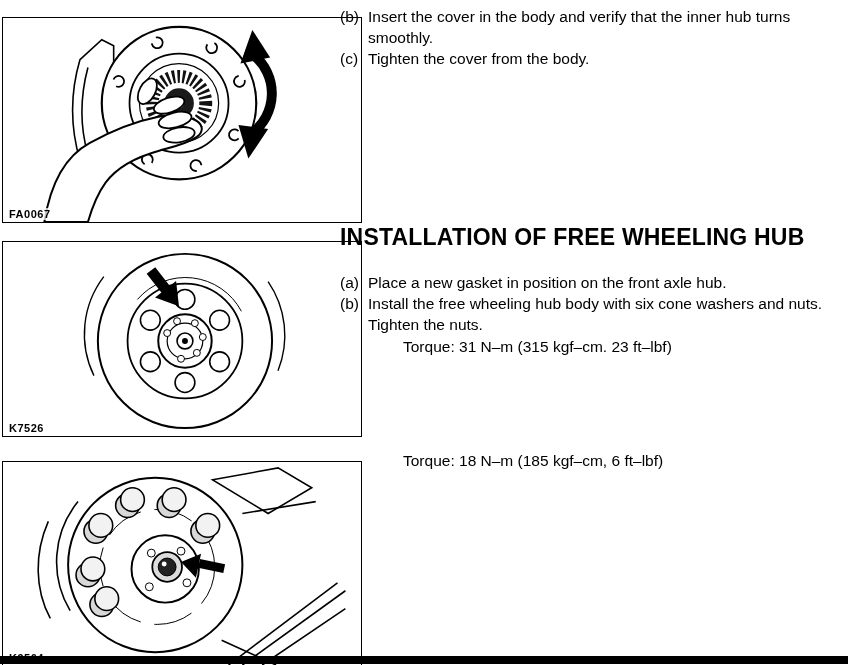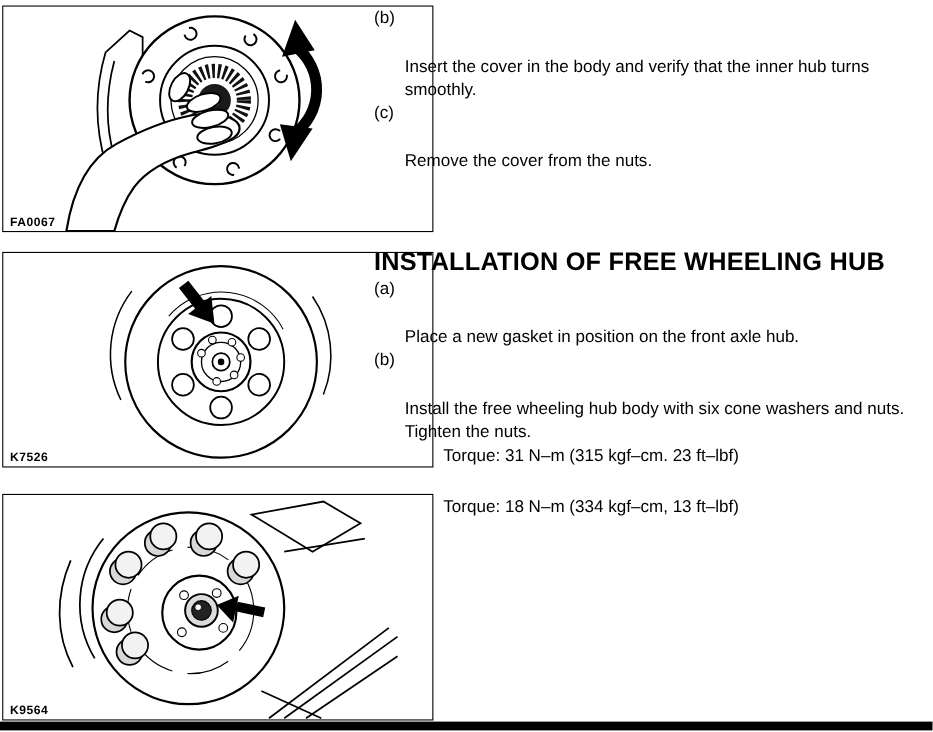--- a/index.html
+++ b/index.html
@@ -5,42 +5,42 @@
   * { margin:0; padding:0; box-sizing:border-box; }
   html,body { background:#fff; }
   body {
     width:848px; height:665px;
     font-family:"Liberation Sans", sans-serif;
     color:#000;
   }
   .page { position:relative; width:848px; height:665px; background:#fff; overflow:hidden; }
 
   
-  .figure { position:absolute; left:2px; width:392px; border:1.5px solid #000; background:#fff; }
+  .figure { position:absolute; left:2px; width:360px; border:1.5px solid #000; background:#fff;margin-top:12px; }
   .fig1 { top:5px;   height:206px; }
   .fig2 { top:229px; height:196px; }
   .fig3 { top:449px; height:206px; }
   .figure svg { position:absolute; left:0; top:0; width:100%; height:100%; }
   .fig-code {
     position:absolute; left:4px; bottom:2px;
     font-size:11px; font-weight:bold; letter-spacing:.5px;
     background:rgba(255,255,255,.75); padding:0 2px;
   }
 
   
   .rcol { position:absolute; left:340px; width:506px; }
   .steps-top { top:6px; }
   .install   { top:224px; }
   .stepTwo   { top:449px; }
 
   .step { display:flex; font-size:15.5px; line-height:21px; }
   .step .lbl { width:28px; flex:none; }
-  .step .txt { flex:1;margin-top:44px; }
-
-  .title { font-size:23px; font-weight:bold; letter-spacing:.2px; margin-bottom:1px; white-space:nowrap; }
+  .step .txt { flex:1; }
+
+  .title { font-size:23px; font-weight:bold; letter-spacing:.2px; margin-bottom:21px; white-space:nowrap; }
   .subhead { font-size:15.5px; font-weight:bold; line-height:21px; margin-bottom:4px; }
   .torque { font-size:15.5px; font-weight:normal; line-height:21px; margin-left:63px; margin-top:1px; }
 
   .bottom-bar { position:absolute; left:0; bottom:1px; width:848px; height:8px; background:#000; }
 </style>
 </head>
 <body>
 
 <div class="page">
 
@@ -191,35 +191,35 @@
     <span class="fig-code">K9564</span>
   </div>
 
   <div class="rcol steps-top">
     <div class="step">
       <span class="lbl">(b)</span>
       <span class="txt">Insert the cover in the body and verify that the inner hub turns smoothly.</span>
     </div>
     <div class="step">
       <span class="lbl">(c)</span>
-      <span class="txt">Remove the cover from the nuts.</span>
+      <span class="txt">Tighten the cover from the body.</span>
     </div>
   </div>
 
   <div class="rcol install">
     <div class="title">INSTALLATION OF FREE WHEELING HUB</div>
     <div class="step">
       <span class="lbl">(a)</span>
       <span class="txt">Place a new gasket in position on the front axle hub.</span>
     </div>
     <div class="step">
       <span class="lbl">(b)</span>
       <span class="txt">Install the free wheeling hub body with six cone washers and nuts. Tighten the nuts.</span>
     </div>
     <div class="torque">Torque: 31 N–m (315 kgf–cm. 23 ft–lbf)</div>
   </div>
 
   <div class="rcol stepTwo">
-    <div class="torque">Torque: 18 N–m (334 kgf–cm, 13 ft–lbf)</div>
+    <div class="torque">Torque: 18 N–m (185 kgf–cm, 6 ft–lbf)</div>
   </div>
 
   <div class="bottom-bar"></div>
 </div>
 
 </body></html>

